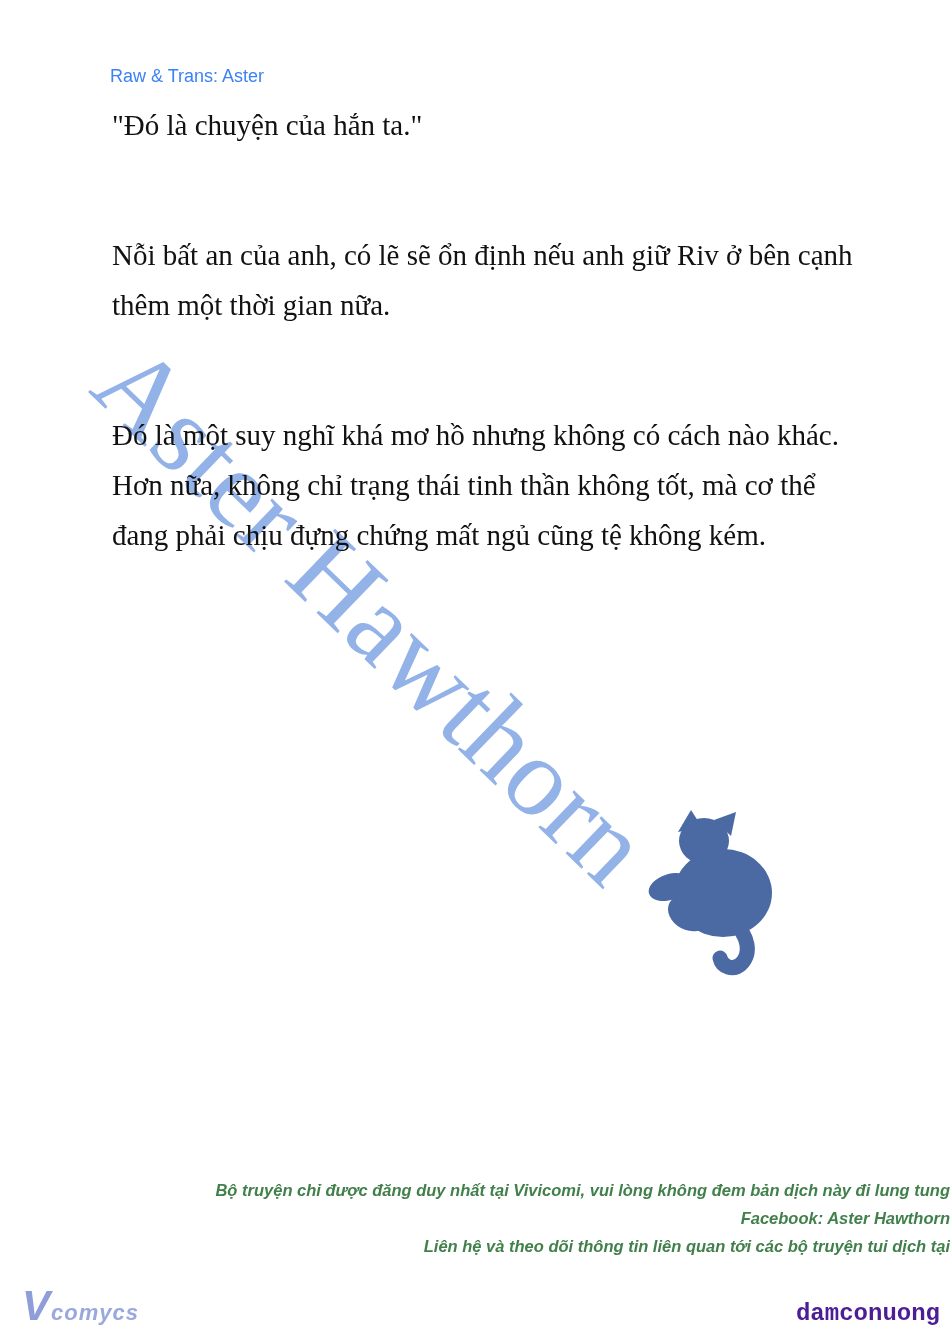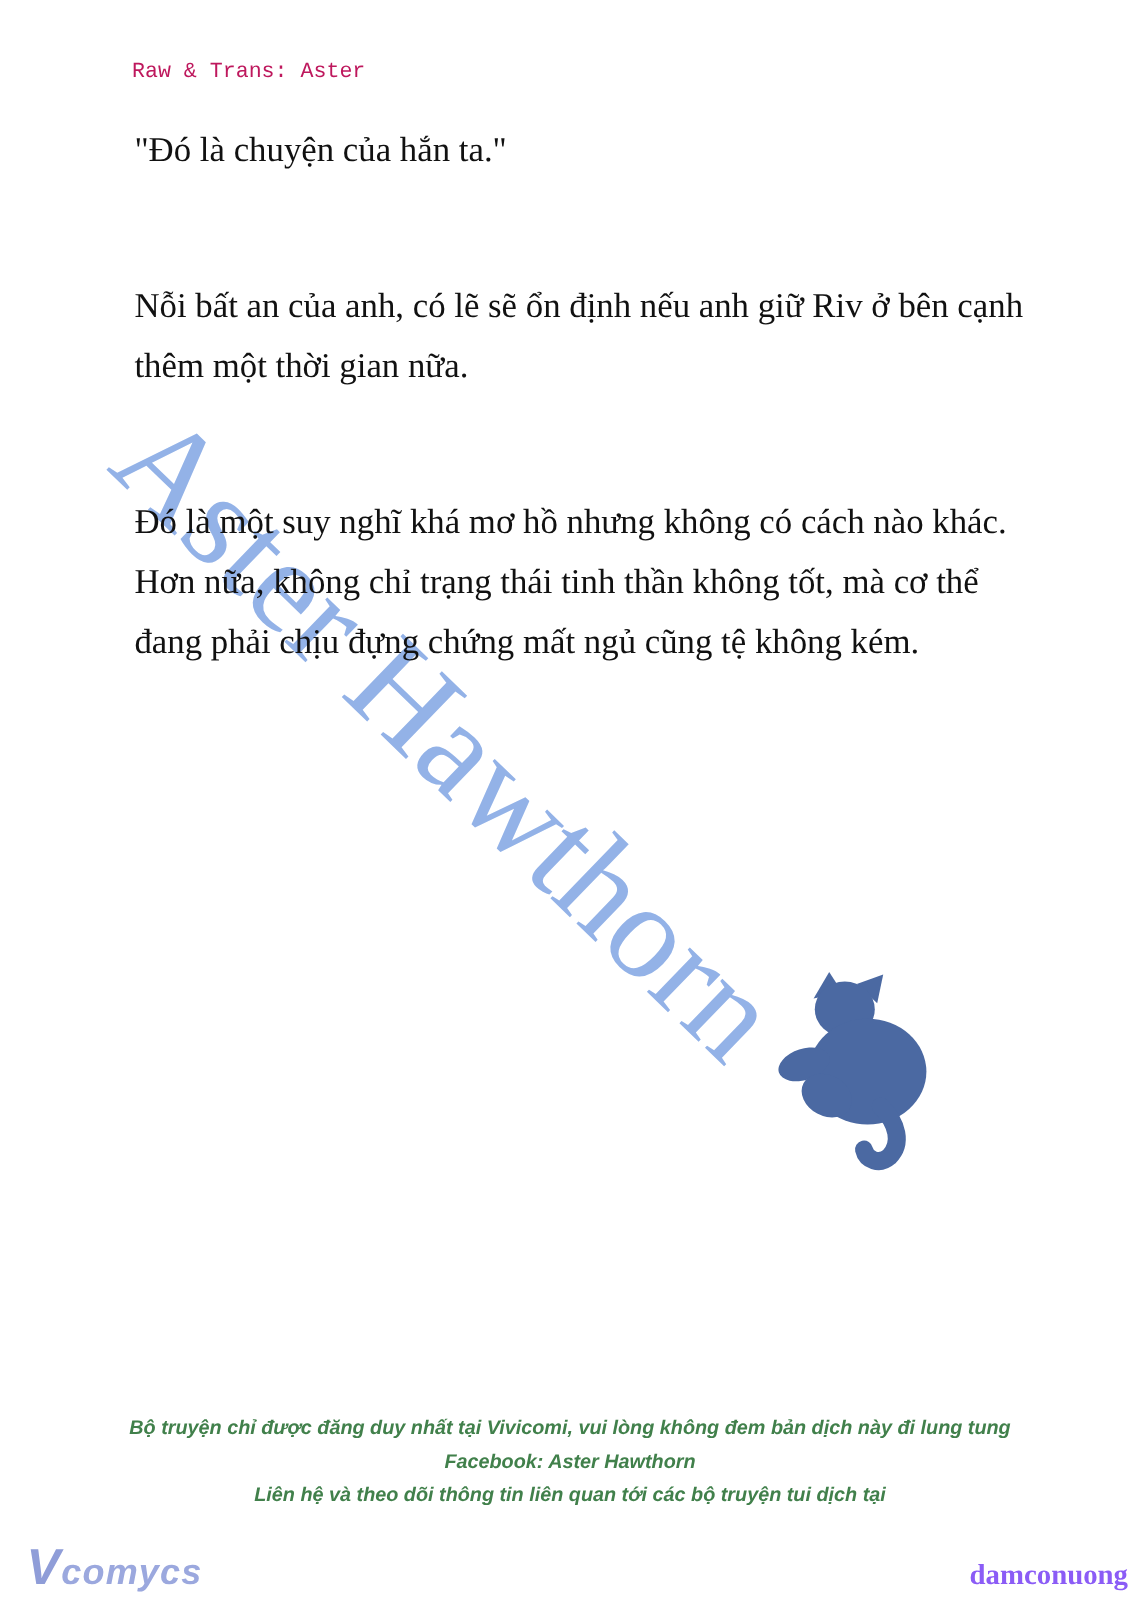--- a/index.html
+++ b/index.html
@@ -35,24 +35,24 @@
     left: 648px;
     top: 810px;
     width: 132px;
     height: 168px;
     z-index: 1;
   }
   
   .header {
     position: absolute;
     left: 110px;
-    top: 50px;
-    font-family: Liberation Mono, monospace;
+    top: 66px;
+    font-family: Liberation Sans, sans-serif;
     font-size: 18px;
-    color: #be185d;
+    color: #3b82f6;
     z-index: 2;
   }
   
   .content {
     position: absolute;
     left: 112px;
     top: 100px;
     width: 748px;
     z-index: 2;
   }
@@ -62,55 +62,55 @@
     line-height: 50px;
     color: #111111;
     text-align: left;
   }
   
   .footer {
     position: absolute;
     left: 0;
     right: 0;
     top: 1176px;
-    text-align: center;
+    text-align: right;
     font-family: "Liberation Sans", sans-serif;
     font-style: italic;
     font-weight: bold;
     font-size: 16.5px;
     line-height: 28px;
     color: #41804b;
     z-index: 2;
   }
   
   .vcomycs {
     position: absolute;
     left: 22px;
     top: 1282px;
     font-family: "Liberation Sans", sans-serif;
     font-style: italic;
     font-weight: bold;
-    font-size: 30px;
+    font-size: 22px;
     letter-spacing: 1px;
     color: #9ba8de;
     display: block;
     z-index: 2;
   }
   .vcomycs::first-letter {
     font-size: 42px;
     color: #8f9dd8;
   }
   .damconuong {
     position: absolute;
     right: 10px;
     top: 1300px;
-    font-family: Liberation Serif, serif;
+    font-family: Liberation Mono, monospace;
     font-weight: bold;
     font-size: 24px;
-    color: #8b5cf6;
+    color: #4c1d95;
     text-shadow: 0 0 2px #ffffff, 0 0 4px #ffffff;
     z-index: 2;
   }
 </style>
 </head>
 <body>
 
 <div class="page">
 
   <div class="watermark">Aster Hawthorn</div>

